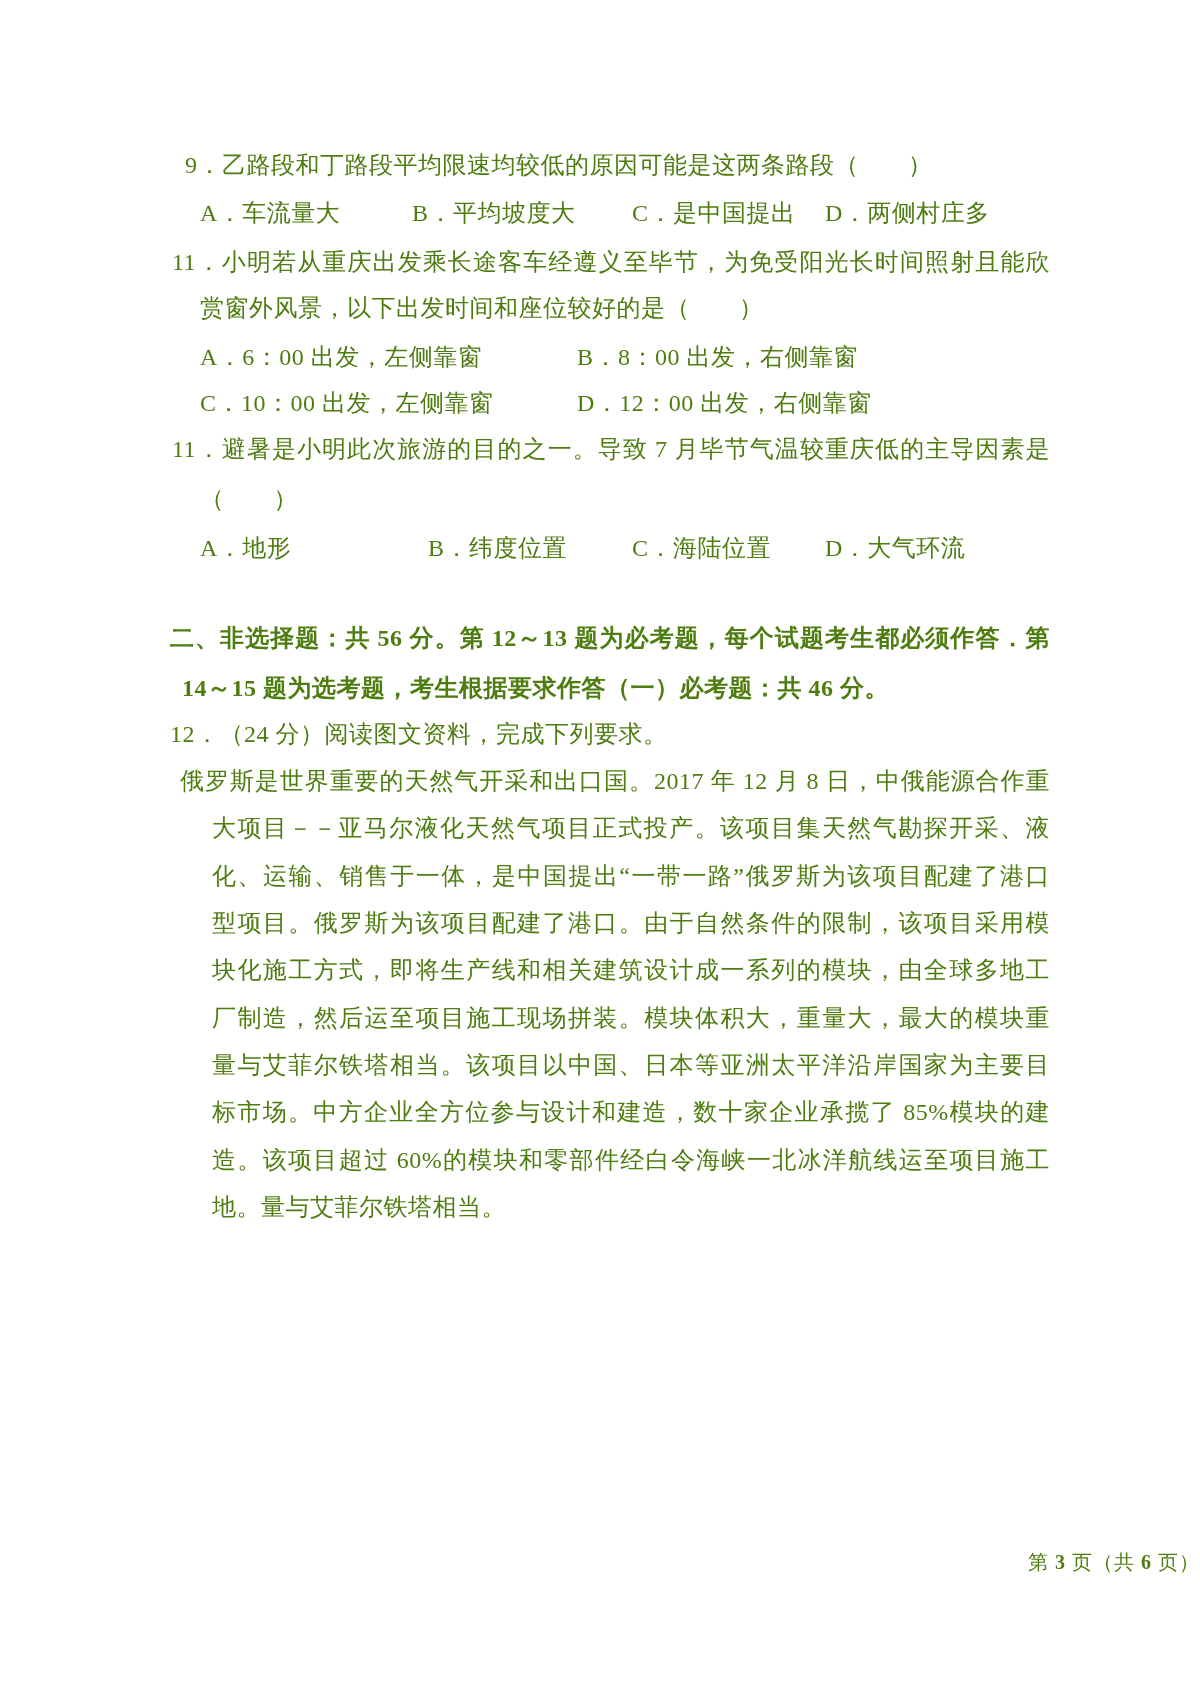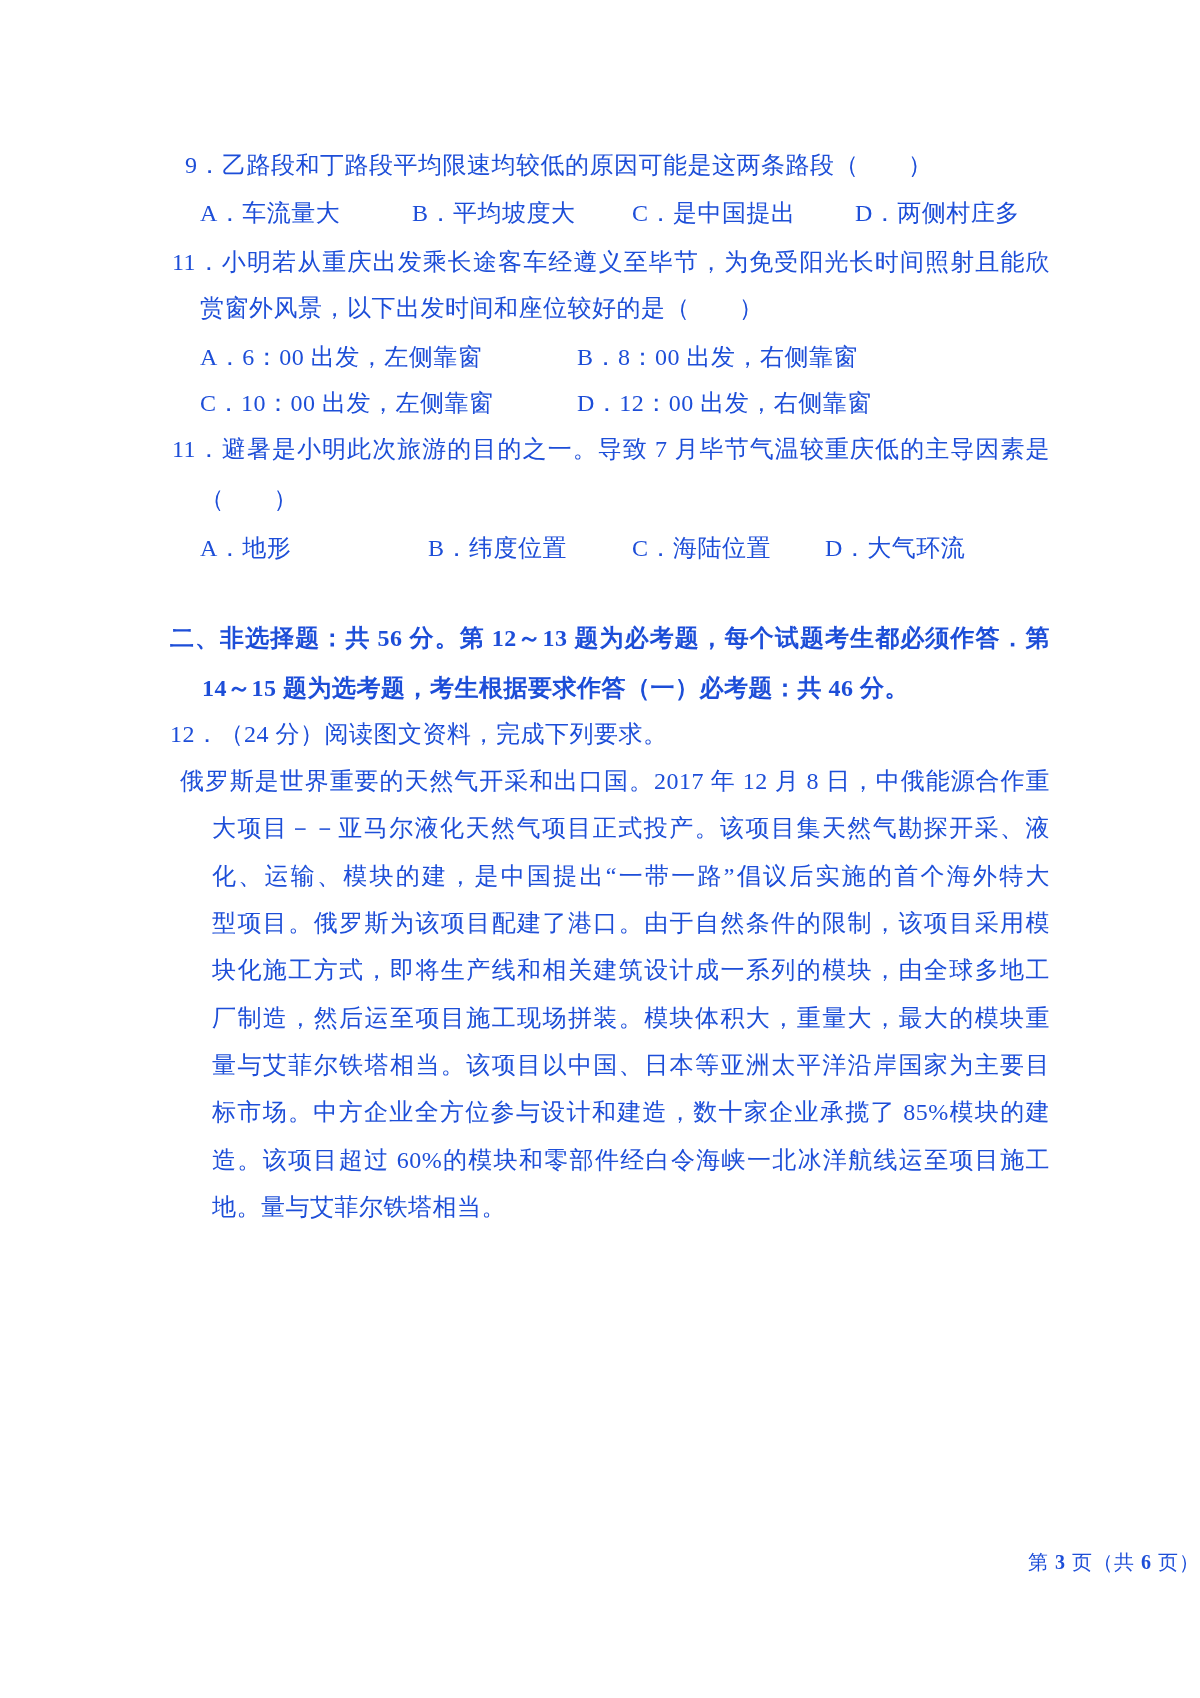--- a/index.html
+++ b/index.html
@@ -1,21 +1,21 @@
 <!DOCTYPE html>
 <html><head>
 <meta charset="utf-8">
 <style>
   html,body{margin:0;padding:0;background:#ffffff;}
   .page{
     position:relative;
     width:1200px;
     height:1698px;
     background:#ffffff;
-    color:#1d4ed8;
+    color:#4d7c0f;
     font-family:"Liberation Serif","DejaVu Serif",serif;
     overflow:hidden;
   }
   .line{
     position:absolute;
     font-size:24px;
     line-height:30px;
     white-space:pre;
     letter-spacing:0.5px;
   }
@@ -40,44 +40,44 @@
 </style>
 </head>
 <body>
 
 <div class="page">
 
   <div class="line" style="top:150px;left:185px;">9．乙路段和丁路段平均限速均较低的原因可能是这两条路段（　　）</div>
   <div class="line" style="top:198px;left:200px;">A．车流量大</div>
   <div class="line" style="top:198px;left:412px;">B．平均坡度大</div>
   <div class="line" style="top:198px;left:632px;">C．是中国提出</div>
-  <div class="line" style="top:198px;left:825px;margin-left:30px;">D．两侧村庄多</div>
+  <div class="line" style="top:198px;left:825px;">D．两侧村庄多</div>
 
   <div class="line just" style="top:247px;left:172px;width:878px;">11．小明若从重庆出发乘长途客车经遵义至毕节，为免受阳光长时间照射且能欣</div>
   <div class="line" style="top:293px;left:200px;">赏窗外风景，以下出发时间和座位较好的是（　　）</div>
   <div class="line" style="top:342px;left:200px;">A．6：00 出发，左侧靠窗</div>
   <div class="line" style="top:342px;left:577px;">B．8：00 出发，右侧靠窗</div>
   <div class="line" style="top:388px;left:200px;">C．10：00 出发，左侧靠窗</div>
   <div class="line" style="top:388px;left:577px;">D．12：00 出发，右侧靠窗</div>
 
   <div class="line just" style="top:434px;left:172px;width:878px;">11．避暑是小明此次旅游的目的之一。导致 7 月毕节气温较重庆低的主导因素是</div>
   <div class="line" style="top:484px;left:200px;">（　　）</div>
   <div class="line" style="top:533px;left:200px;">A．地形</div>
   <div class="line" style="top:533px;left:428px;">B．纬度位置</div>
   <div class="line" style="top:533px;left:632px;">C．海陆位置</div>
   <div class="line" style="top:533px;left:825px;">D．大气环流</div>
 
   <div class="line just bold" style="top:623px;left:170px;width:880px;">二、非选择题：共 56 分。第 12～13 题为必考题，每个试题考生都必须作答．第</div>
-  <div class="line bold" style="top:673px;left:202px;">14～15 题为选考题，考生根据要求作答（一）必考题：共 46 分。</div>
+  <div class="line bold" style="top:673px;left:182px;">14～15 题为选考题，考生根据要求作答（一）必考题：共 46 分。</div>
 
   <div class="line" style="top:719px;left:170px;">12．（24 分）阅读图文资料，完成下列要求。</div>
 
   <div class="line just" style="top:766px;left:180px;width:870px;">俄罗斯是世界重要的天然气开采和出口国。2017 年 12 月 8 日，中俄能源合作重</div>
   <div class="line just" style="top:813px;left:212px;width:838px;">大项目－－亚马尔液化天然气项目正式投产。该项目集天然气勘探开采、液</div>
-  <div class="line just" style="top:861px;left:212px;width:838px;">化、运输、模块的建，是中国提出“一带一路”倡议后实施的首个海外特大</div>
+  <div class="line just" style="top:861px;left:212px;width:838px;">化、运输、销售于一体，是中国提出“一带一路”俄罗斯为该项目配建了港口</div>
   <div class="line just" style="top:908px;left:212px;width:838px;">型项目。俄罗斯为该项目配建了港口。由于自然条件的限制，该项目采用模</div>
   <div class="line just" style="top:955px;left:212px;width:838px;">块化施工方式，即将生产线和相关建筑设计成一系列的模块，由全球多地工</div>
   <div class="line just" style="top:1003px;left:212px;width:838px;">厂制造，然后运至项目施工现场拼装。模块体积大，重量大，最大的模块重</div>
   <div class="line just" style="top:1050px;left:212px;width:838px;">量与艾菲尔铁塔相当。该项目以中国、日本等亚洲太平洋沿岸国家为主要目</div>
   <div class="line just" style="top:1097px;left:212px;width:838px;">标市场。中方企业全方位参与设计和建造，数十家企业承揽了 85%模块的建</div>
   <div class="line just" style="top:1145px;left:212px;width:838px;">造。该项目超过 60%的模块和零部件经白令海峡一北冰洋航线运至项目施工</div>
   <div class="line" style="top:1192px;left:212px;">地。量与艾菲尔铁塔相当。</div>
 
   <div class="footer">
     <span>第 </span><span class="bold">3</span><span> 页（共 </span><span class="bold">6</span><span> 页）</span>

